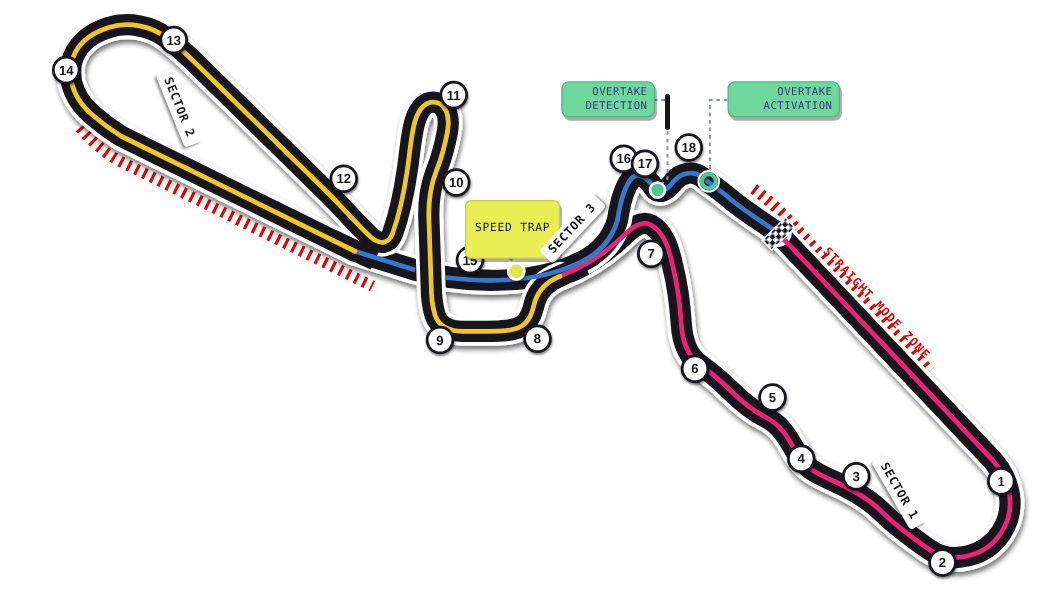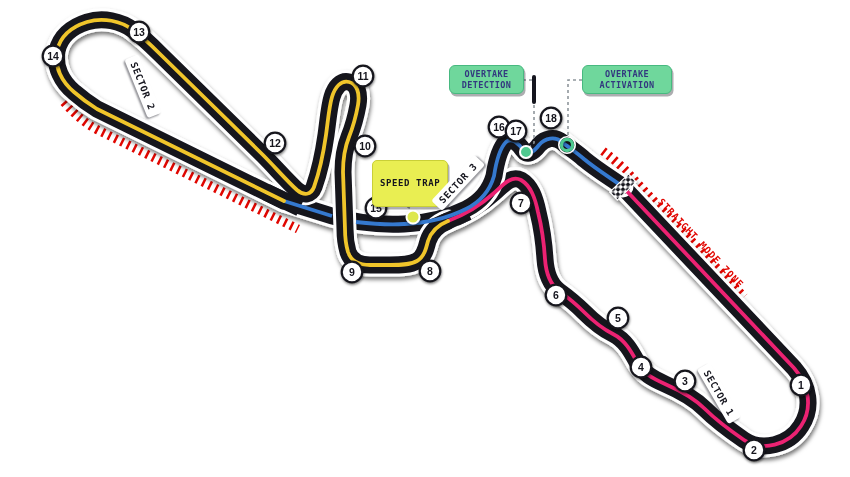--- a/index.html
+++ b/index.html
@@ -2,21 +2,21 @@
 <html><head>
 <meta charset="utf-8">
 <style>
   html,body{margin:0;padding:0;background:#ffffff;}
   .stage{position:relative;width:850px;height:477px;background:#ffffff;overflow:hidden;
          font-family:"DejaVu Sans Mono","Liberation Mono",monospace;}
   .stage svg{position:absolute;left:0;top:0;}
 
   
   .callout{
-    position:absolute;border-radius:6px;text-align:center;font-weight:bold;
+    position:absolute;border-radius:6px;text-align:right;font-weight:normal;
     white-space:pre-line;line-height:1.25;letter-spacing:.4px;
     box-shadow:1.5px 2.5px 0 rgba(21,21,30,.35);
     box-sizing:border-box;
   }
   .callout.green{background:#6fd79c;border:1.5px solid #47b980;color:#33387f;
                  font-size:8.5px;padding:3px 5px;}
   .callout.yellow{background:#e9ee52;border:1.5px solid #c9cf37;color:#15151e;
                   font-size:9px;padding:17px 7px;border-radius:5px;letter-spacing:.6px;}
   #lbl-detection{left:449px;top:65px;width:75px;}
   #lbl-activation{left:582px;top:65px;width:90px;}

